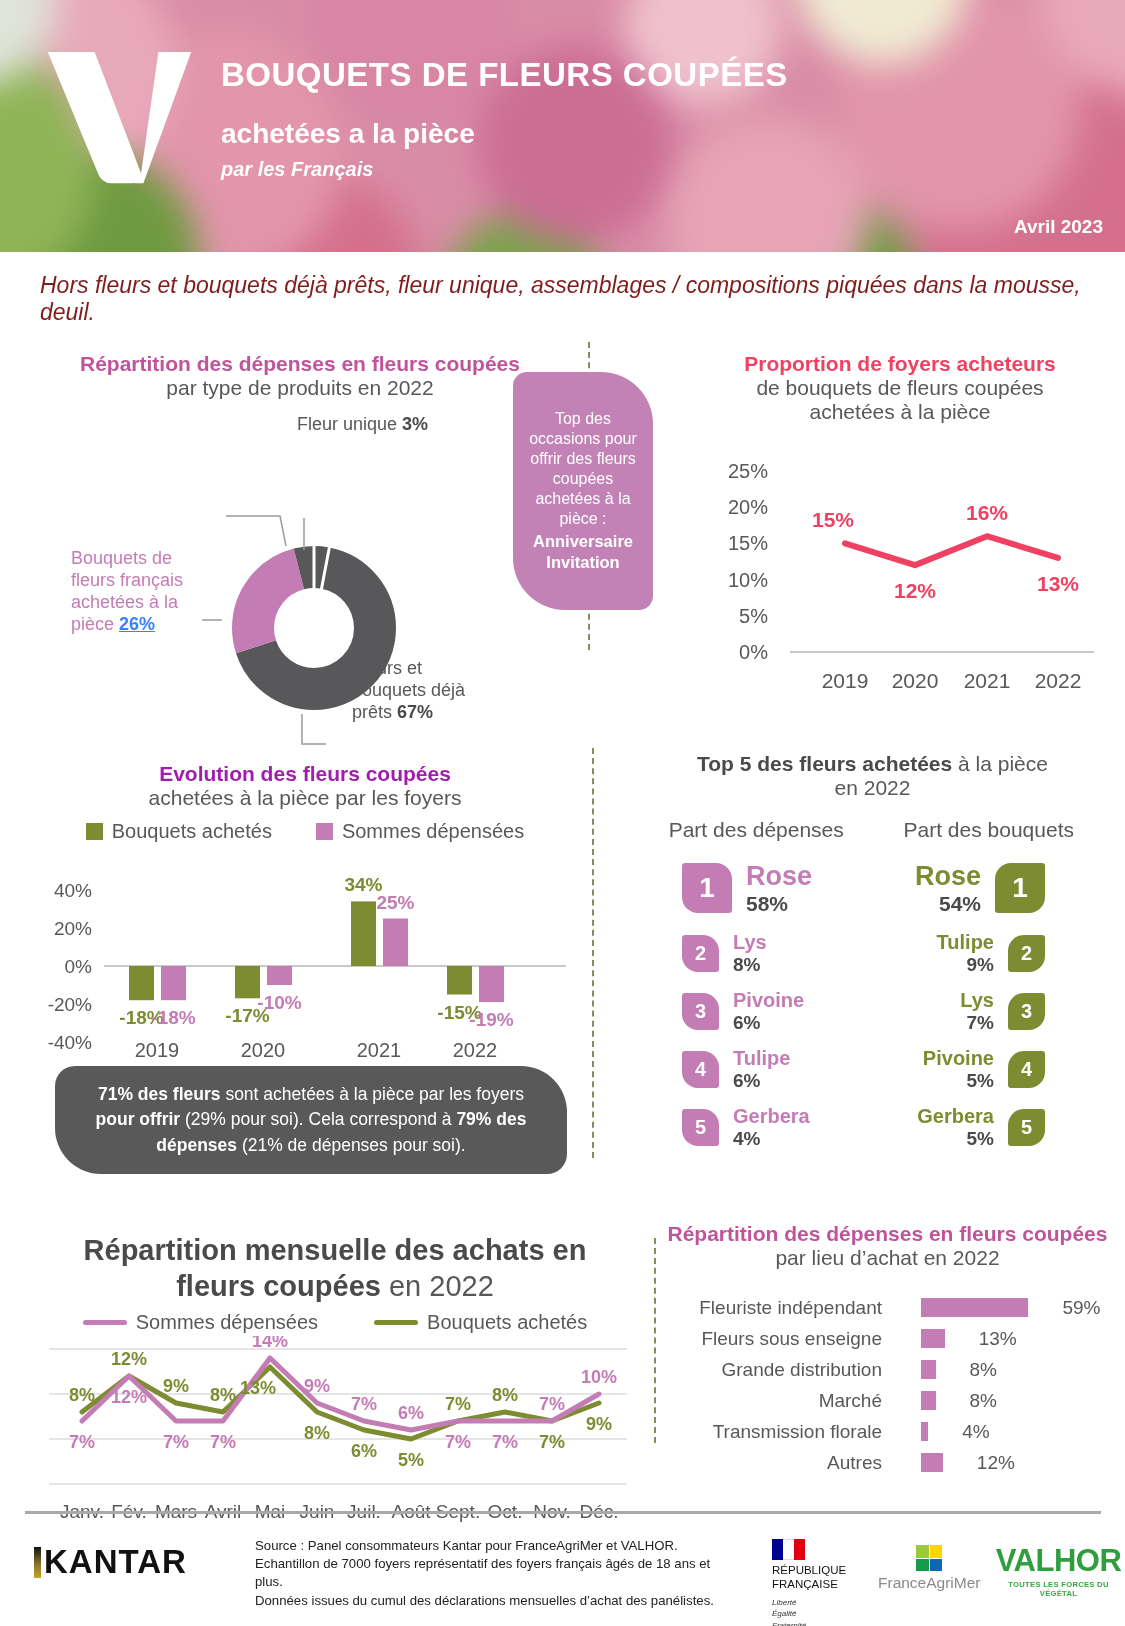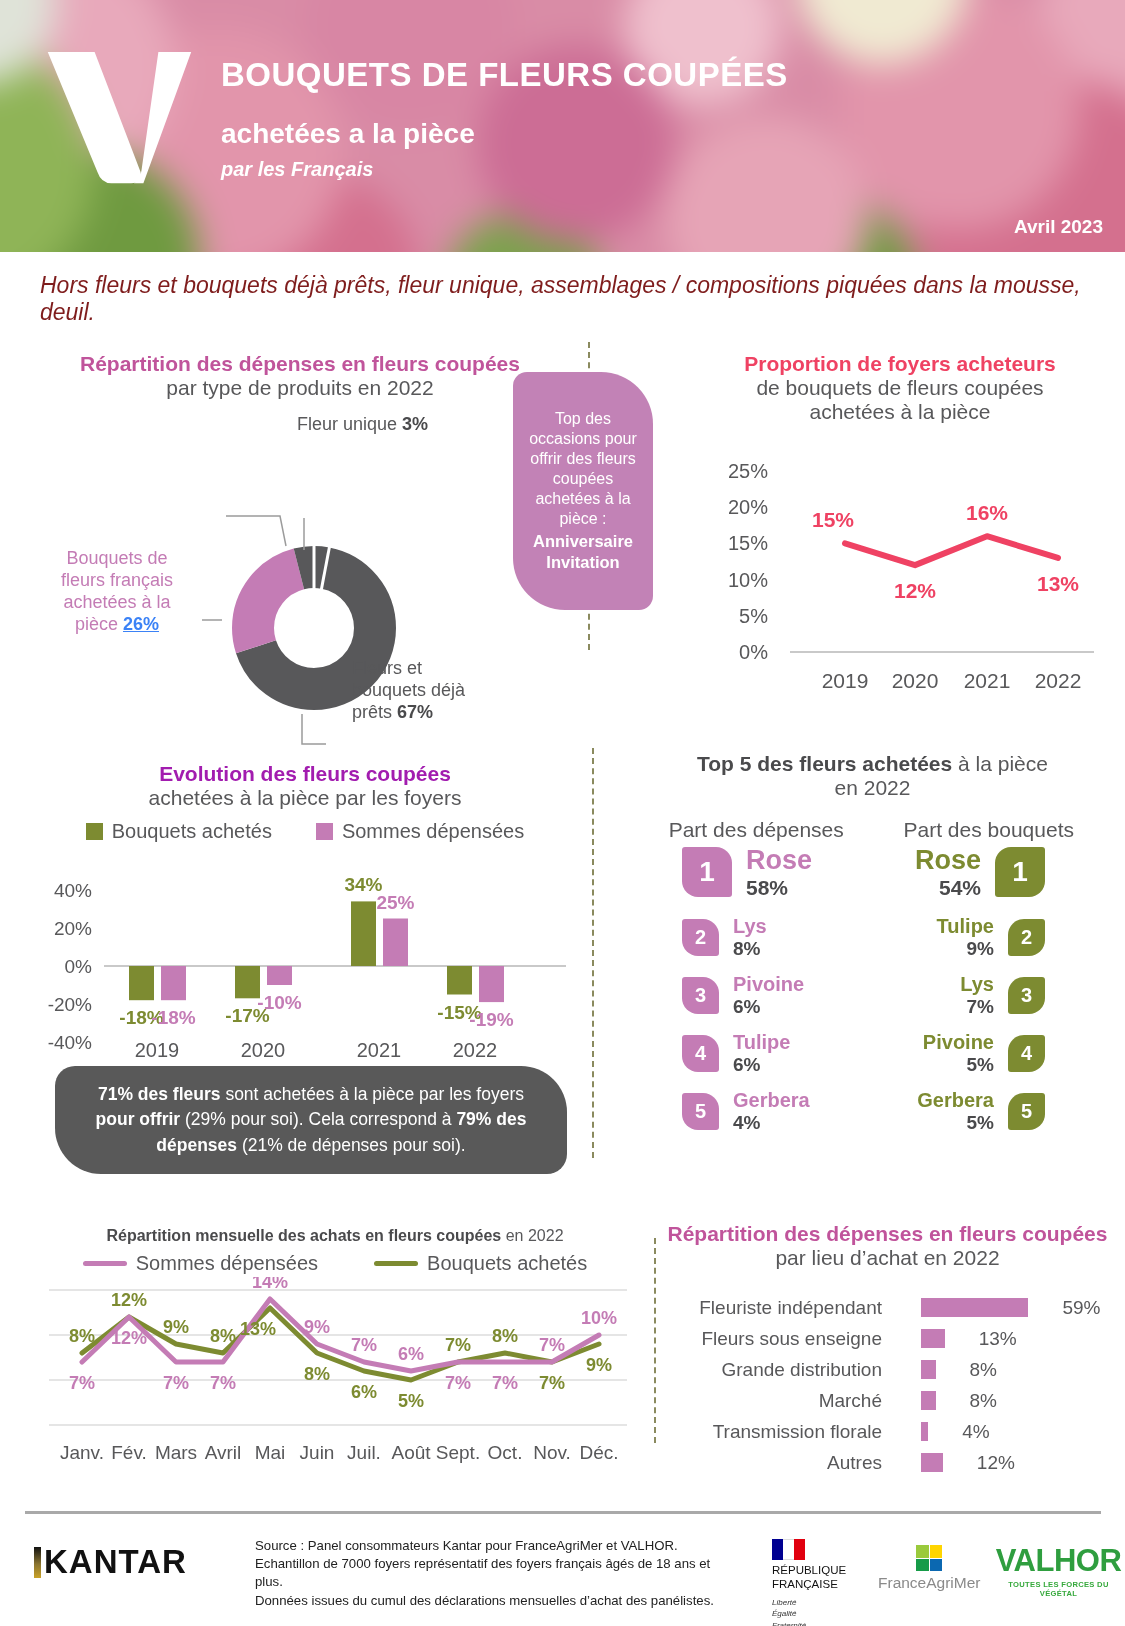--- a/index.html
+++ b/index.html
@@ -43,21 +43,21 @@
   .sec-title { font-size:21px; font-weight:800; text-align:center; }
   .sec-sub   { font-size:21px; color:#58585a; text-align:center; }
 
   
   .donut-block { position:absolute; left:40px; top:352px; width:520px; height:400px; }
   #donut-svg { position:absolute; left:0; top:48px; }
   .callout { position:absolute; font-size:18px; color:#58585a; line-height:1.22; }
   .callout b { font-weight:800; color:#4a4a4c; }
   .co-fleur-unique { left:257px; top:62px; }
   .co-assemblages { right:346px; top:64px; text-align:right; }
-  .co-bouquets { right:387px; top:196px; text-align:center; color:#c47cb5; }
+  .co-bouquets { right:377px; top:196px; text-align:left; color:#c47cb5; }
   .co-bouquets b { color:#3b82f6;text-decoration:underline; }
   .co-prets { left:312px; top:306px; text-align:left; }
 
   
   .occ-box { position:absolute; left:513px; top:372px; width:140px; height:238px; background:#c282b6;
     border-radius:14px 52px 14px 52px; color:#fff; text-align:center; padding:26px 10px;
     display:flex; flex-direction:column; justify-content:center; z-index:5; }
   .occ-text { font-size:16px; line-height:1.25; }
   .occ-bold { font-size:16.5px; font-weight:800; line-height:1.25; margin-top:2px; }
 
@@ -80,21 +80,21 @@
   .c-olive { background:#7d8b31; }
   .c-mauve { background:#c47cb5; }
   #evo-svg { display:block; margin-top:8px; }
 
   
   .top5-block { position:absolute; left:640px; top:752px; width:465px; }
   .top5-title { font-size:21px; text-align:center; color:#58585a; }
   .top5-title b { font-weight:800; color:#4a4a4c; }
   .top5-cols { display:flex; margin-top:18px; }
   .t5col { width:50%; }
-  .t5header { font-size:21px; color:#58585a; text-align:center; margin-bottom:0; }
+  .t5header { font-size:21px; color:#58585a; text-align:center; margin-bottom:16px; }
   .t5row { display:flex; align-items:center; margin-bottom:13px; min-height:44px; }
   .t5row-left { padding-left:42px; }
   .t5row-right { justify-content:flex-end; padding-right:60px; }
   .t5row-1 { min-height:60px; }
   .badge { display:flex; align-items:center; justify-content:center; color:#fff; font-weight:800; }
   .badge-p { background:#c47cb5; border-radius:3px 16px 3px 16px; }
   .badge-o { background:#7d8b31; border-radius:16px 3px 16px 3px; }
   .b-sm { width:37px; height:37px; font-size:20px; }
   .b-lg { width:50px; height:50px; font-size:28px; }
   .t5txt-l { margin-left:14px; text-align:left; }
@@ -104,21 +104,21 @@
   .t5val { font-size:19px; font-weight:800; color:#4a4a4c; }
   .t5name.lg { font-size:27px; } .t5val.lg { font-size:21px; }
 
   
   .gray-box { position:absolute; left:55px; top:1066px; width:512px; background:#595959; color:#fff;
     border-radius:20px 46px 20px 46px; padding:16px 26px; font-size:17.5px; line-height:1.45; text-align:center; }
   .gray-box b { font-weight:800; }
 
   
   .month-block { position:absolute; left:35px; top:1226px; width:600px; }
-  .month-title { font-size:16px; text-align:center; color:#58585a; width:580px; margin:0 auto; line-height:1.25; }
+  .month-title { font-size:29px; text-align:center; color:#58585a; width:580px; margin:6px auto; line-height:1.25; }
   .month-title b { font-weight:800; color:#4a4a4c; }
   .month-legend { display:flex; justify-content:center; gap:56px; margin-top:6px; align-items:center; }
   #month-svg { display:block; margin-top:2px; }
 
   
   .lieu-block { position:absolute; left:660px; top:1222px; width:455px; }
   .lieu-rows { margin-top:22px; }
   .lieu-row { display:flex; align-items:center; height:31px;gap:24px; }
   .lieu-label { flex:0 0 222px; text-align:right; font-size:19px; color:#58585a; }
   .lieu-bar { height:19px; background:#c47cb5; margin-left:15px; }

